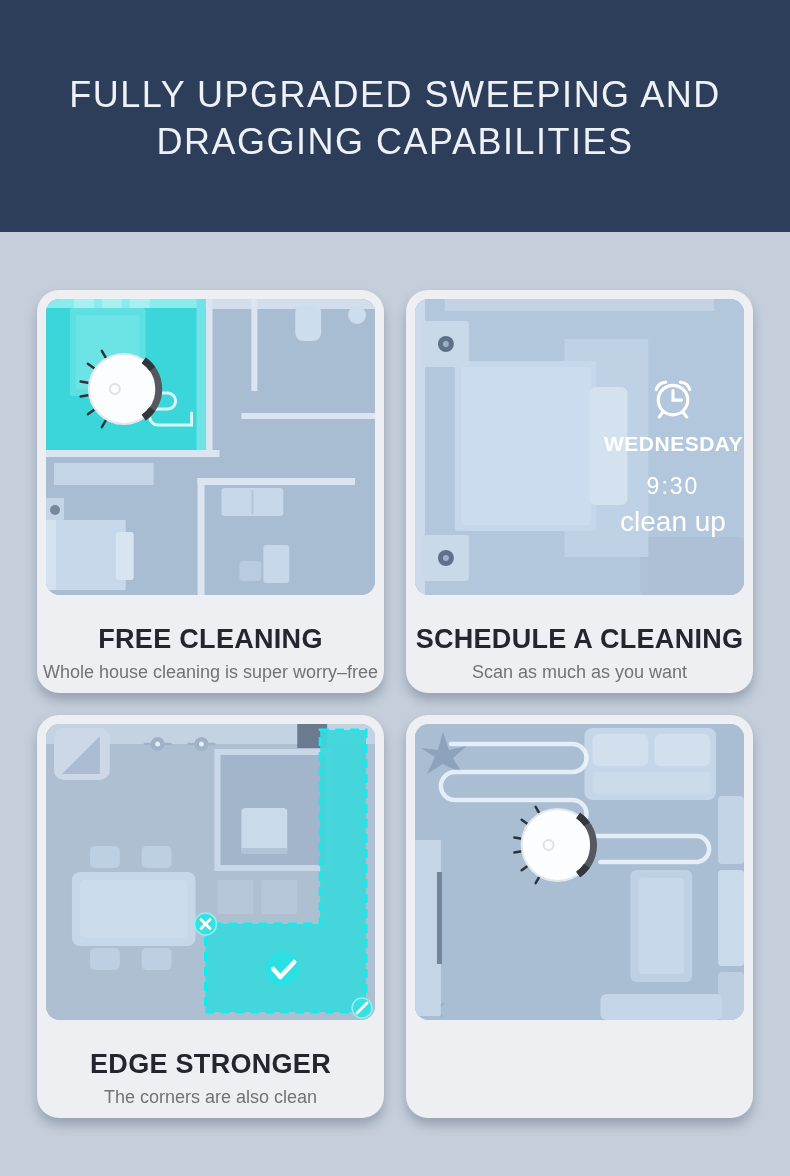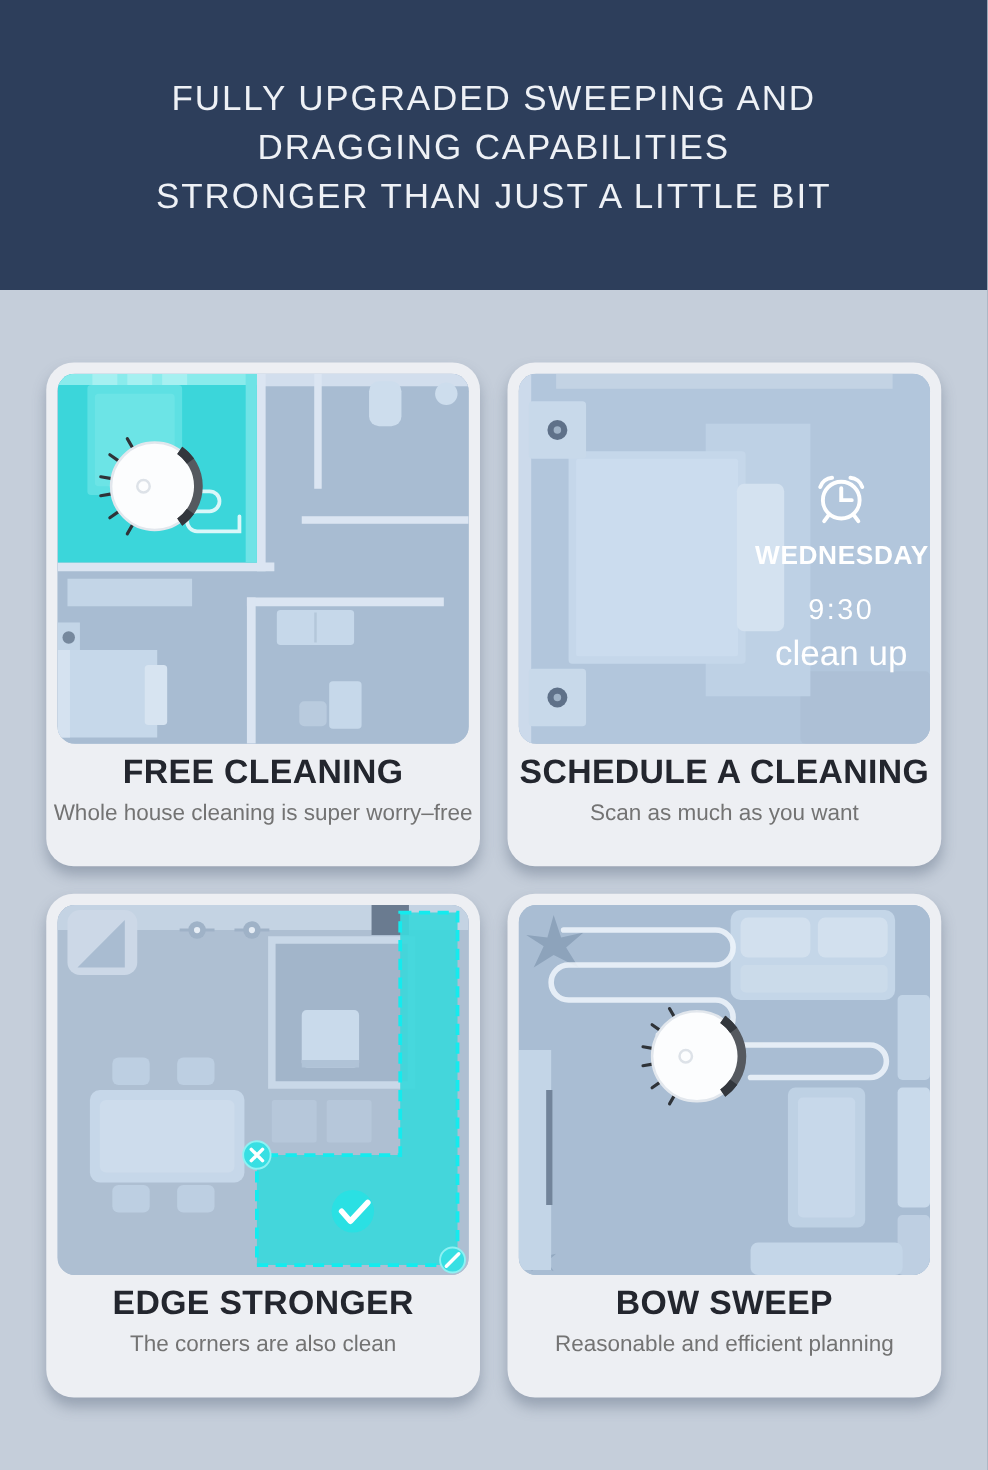--- a/index.html
+++ b/index.html
@@ -1,39 +1,38 @@
 <!DOCTYPE html>
 <html><head>
 <meta charset="utf-8">
 <style>
   html,body{margin:0;padding:0;background:#9aa6b5;}
   .page{width:790px;height:1176px;background:#c5ceda;font-family:"Liberation Sans",sans-serif;overflow:hidden;position:relative;}
   .banner{height:232px;background:#2d3e5b;color:#eef1f6;display:flex;flex-direction:column;align-items:center;justify-content:center;gap:11px;box-sizing:border-box;padding-top:4px;}
-  .banner-line{font-size:28px;font-weight:400;letter-spacing:1.5px;line-height:1;white-space:nowrap;}
+  .banner-line{font-size:36px;font-weight:400;letter-spacing:1.5px;line-height:1;white-space:nowrap;}
   .grid{display:grid;grid-template-columns:347px 347px;column-gap:22px;row-gap:22px;padding:58px 0 0 37px;}
   .card{width:347px;height:403px;background:#edeff3;border-radius:22px;box-shadow:0 7px 11px rgba(88,102,124,.42);overflow:hidden;}
   .card-img{margin:9px 9px 0;height:296px;border-radius:14px;overflow:hidden;position:relative;background:#a8bcd2;}
   .card-img svg.plan{display:block;width:100%;height:100%;}
-  .caption{text-align:center;padding-top:7px;}
+  .caption{text-align:center;padding-top:29px;}
   .title{margin:0;font-size:27px;font-weight:700;color:#23262e;letter-spacing:.3px;}
   .subtitle{margin:7px 0 0;font-size:18px;color:#737373;}
   .schedule-overlay{position:absolute;top:78px;right:2px;width:138px;text-align:center;color:#ffffff;}
   .sch-day{font-size:21px;font-weight:700;letter-spacing:.5px;margin-top:9px;}
   .sch-time{font-size:23px;letter-spacing:2px;margin-top:17px;}
   .sch-action{font-size:28px;margin-top:6px;}
 </style>
 </head>
 <body>
 
 <div class="page">
 
   <header class="banner">
     <div class="banner-line">FULLY UPGRADED SWEEPING AND</div>
     <div class="banner-line">DRAGGING CAPABILITIES</div>
-    <div class="banner-line">STRONGER THAN JUST A LITTLE BIT</div>
   </header>
 
   <main class="grid">
 
     <section class="card">
       <div class="card-img">
         <svg class="plan" viewBox="0 0 330 296" preserveAspectRatio="none">
           <rect width="330" height="296" fill="#a8bcd2"></rect>
           <rect x="0" y="0" width="330" height="10" fill="#d2deed"></rect>
           <g fill="#dbe5f2">
@@ -232,20 +231,16 @@
               <line x1="-28.7" y1="-20.1" x2="-36" y2="-25.2"></line>
                 <line x1="-17.5" y1="-30.3" x2="-22" y2="-38.1"></line>
             </g>
             <circle r="36" fill="#fcfdfe" stroke="#e2e7ed" stroke-width="2"></circle>
             <path d="M20.7 -29.5 A36 36 0 0 1 20.7 29.5" fill="none" stroke="#55595f" stroke-width="7"></path>
             <path d="M20.7 -29.5 A36 36 0 0 1 29.5 -20.7 M29.5 20.7 A36 36 0 0 1 20.7 29.5" fill="none" stroke="#33373d" stroke-width="7"></path>
             <circle cx="-9" cy="0" r="5" fill="none" stroke="#dde2e8" stroke-width="2"></circle>
           </g>
         </svg>
       </div>
-      <div class="caption">
-        <h2 class="title">BOW SWEEP</h2>
-        <p class="subtitle">Reasonable and efficient planning</p>
-      </div>
     </section>
 
   </main>
 </div>
 
 </body></html>

